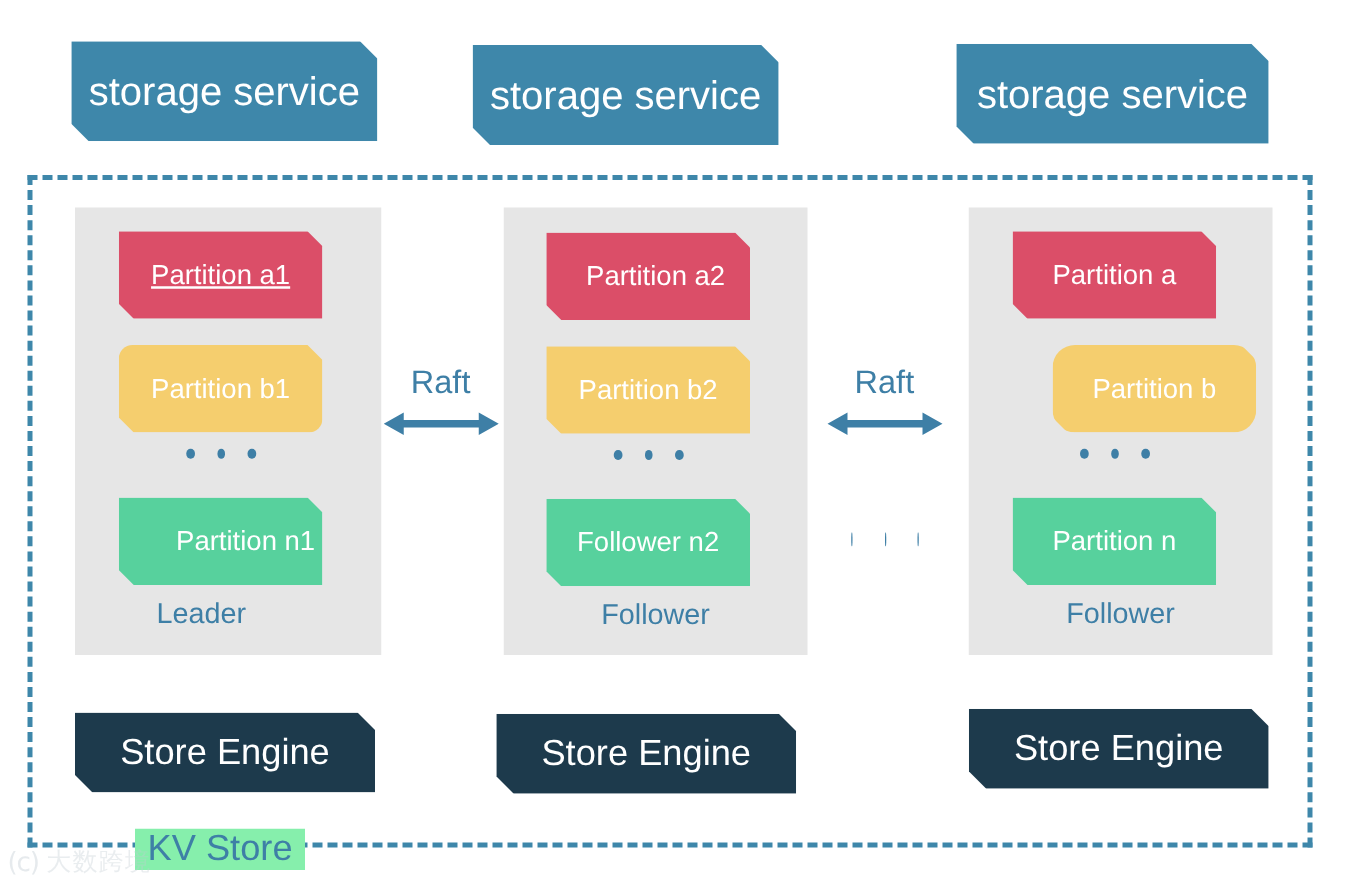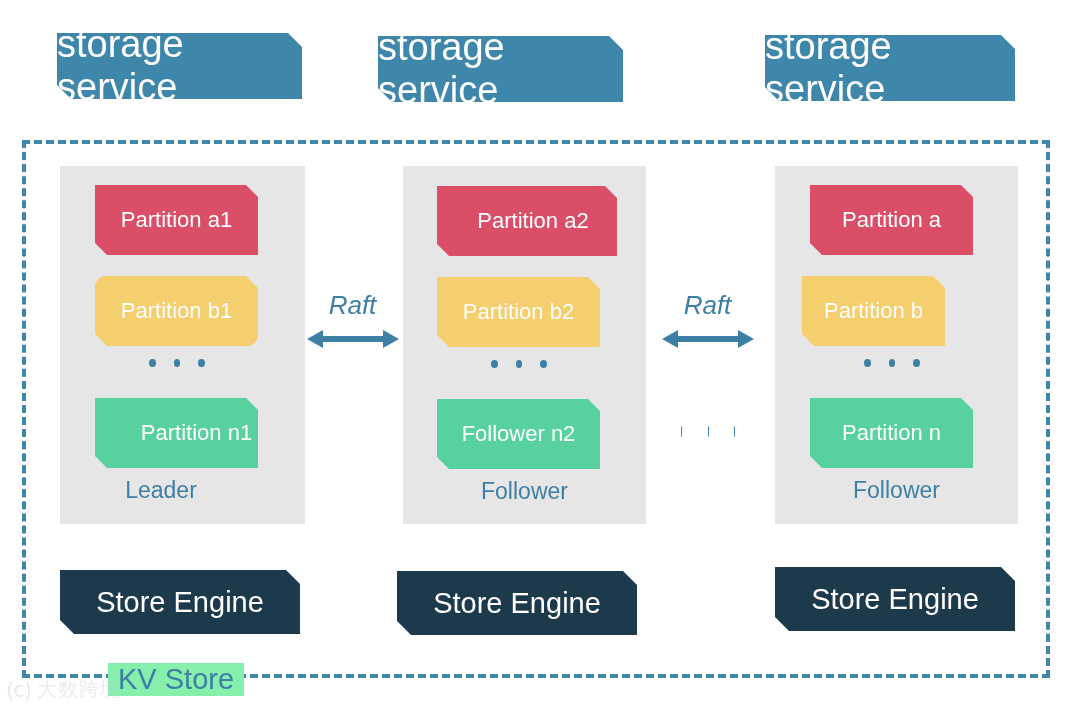--- a/index.html
+++ b/index.html
@@ -30,22 +30,22 @@
     align-items: center;
     justify-content: center;
     color: #ffffff;
     box-sizing: border-box;
     -webkit-clip-path: polygon(0 0, calc(100% - 14px) 0, 100% 14px, 100% 100%, 14px 100%, 0 calc(100% - 14px));
     clip-path: polygon(0 0, calc(100% - 14px) 0, 100% 14px, 100% 100%, 14px 100%, 0 calc(100% - 14px));
   }
 
   .tag-storage {
     background: #3E87AA;
-    font-size: 38px;
-    height: 66px;
+    font-size: 32px;
+    height: 80px;
   }
   .tag-engine {
     background: #1D3A4C;
     font-size: 29px;
     height: 64px;
   }
   .tag-partition {
     font-size: 22px;
     height: 70px;
     -webkit-clip-path: polygon(0 0, calc(100% - 12px) 0, 100% 12px, 100% 100%, 12px 100%, 0 calc(100% - 12px));
@@ -78,21 +78,20 @@
     font-size: 23px;
     text-align: center;
   }
 
   
   .raft-label {
     position: absolute;
     color: #3E7FA6;
     font-size: 26px;
     text-align: center;
-    font-style: italic;
   }
   .raft-arrow {
     position: absolute;
   }
 
   
   .dots {
     position: absolute;
     display: flex;
     align-items: center;
@@ -160,21 +159,21 @@
   </div>
 
   <div class="tag tag-storage" style="left:765px; top:35px; width:250px;">
     <span>storage service</span>
   </div>
 
   <div class="kv-box"></div>
 
   <div class="node-panel" style="left:60px; width:245px;"></div>
 
-  <div class="tag tag-partition" style="left:95px; top:185px; width:163px; background:#DB4E68;">
+  <div class="tag tag-partition" style="left:95px; top:185px; width:163px; background:#DB4E68;text-decoration:underline;">
     <span>Partition a1</span>
   </div>
   <div class="tag tag-partition" style="left:95px; top:276px; width:163px; background:#F5CE6E;border-radius:11px;">
     <span>Partition b1</span>
   </div>
   <div class="dots dots-vert-small" style="left:140px; top:356px; width:74px; height:14px;">
     <span class="dot"></span>
     <span class="dot"></span>
     <span class="dot"></span>
   </div>
@@ -187,21 +186,21 @@
     <span>Store Engine</span>
   </div>
 
   <div class="raft-label" style="left:305px; top:290px; width:95px;">Raft</div>
   <svg class="raft-arrow" style="left:305px; top:326px;" width="96" height="26" viewBox="0 0 96 26">
     <path d="M2 13 L18 4 L18 10 L78 10 L78 4 L94 13 L78 22 L78 16 L18 16 L18 22 Z" fill="#3E7FA6"></path>
   </svg>
 
   <div class="node-panel" style="left:403px; width:243px;"></div>
 
-  <div class="tag tag-partition" style="left:437px; top:186px; width:180px; background:#DB4E68;padding-left:12px;">
+  <div class="tag tag-partition" style="left:437px; top:186px; width:163px; background:#DB4E68;padding-left:12px;">
     <span>Partition a2</span>
   </div>
   <div class="tag tag-partition" style="left:437px; top:277px; width:163px; background:#F5CE6E;">
     <span>Partition b2</span>
   </div>
   <div class="dots dots-vert-small" style="left:482px; top:357px; width:74px; height:14px;">
     <span class="dot"></span>
     <span class="dot"></span>
     <span class="dot"></span>
   </div>
@@ -223,21 +222,21 @@
     <span class="dot"></span>
     <span class="dot"></span>
     <span class="dot"></span>
   </div>
 
   <div class="node-panel" style="left:775px; width:243px;"></div>
 
   <div class="tag tag-partition" style="left:810px; top:185px; width:163px; background:#DB4E68;">
     <span>Partition a</span>
   </div>
-  <div class="tag tag-partition" style="left:802px; top:276px; width:143px; background:#F5CE6E;">
+  <div class="tag tag-partition" style="left:842px; top:276px; width:163px; background:#F5CE6E;border-radius:18px;">
     <span>Partition b</span>
   </div>
   <div class="dots dots-vert-small" style="left:855px; top:356px; width:74px; height:14px;">
     <span class="dot"></span>
     <span class="dot"></span>
     <span class="dot"></span>
   </div>
   <div class="tag tag-partition" style="left:810px; top:398px; width:163px; background:#57D19D;">
     <span>Partition n</span>
   </div>

